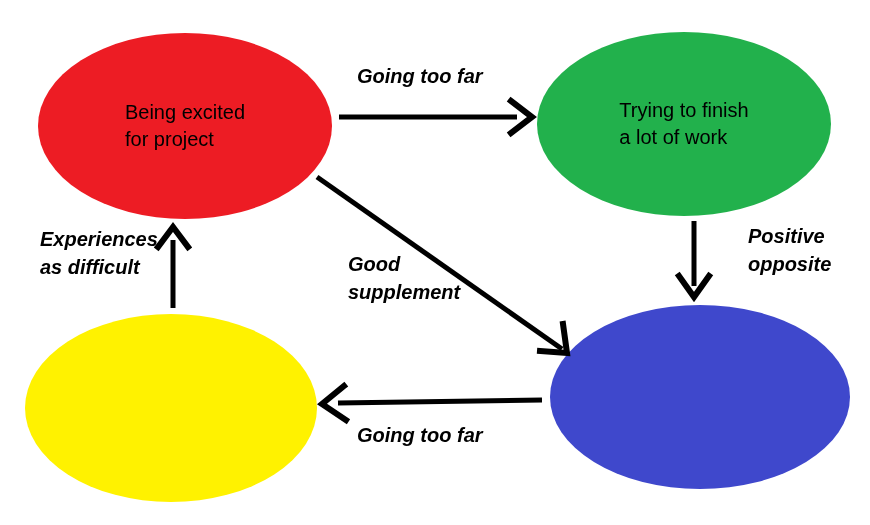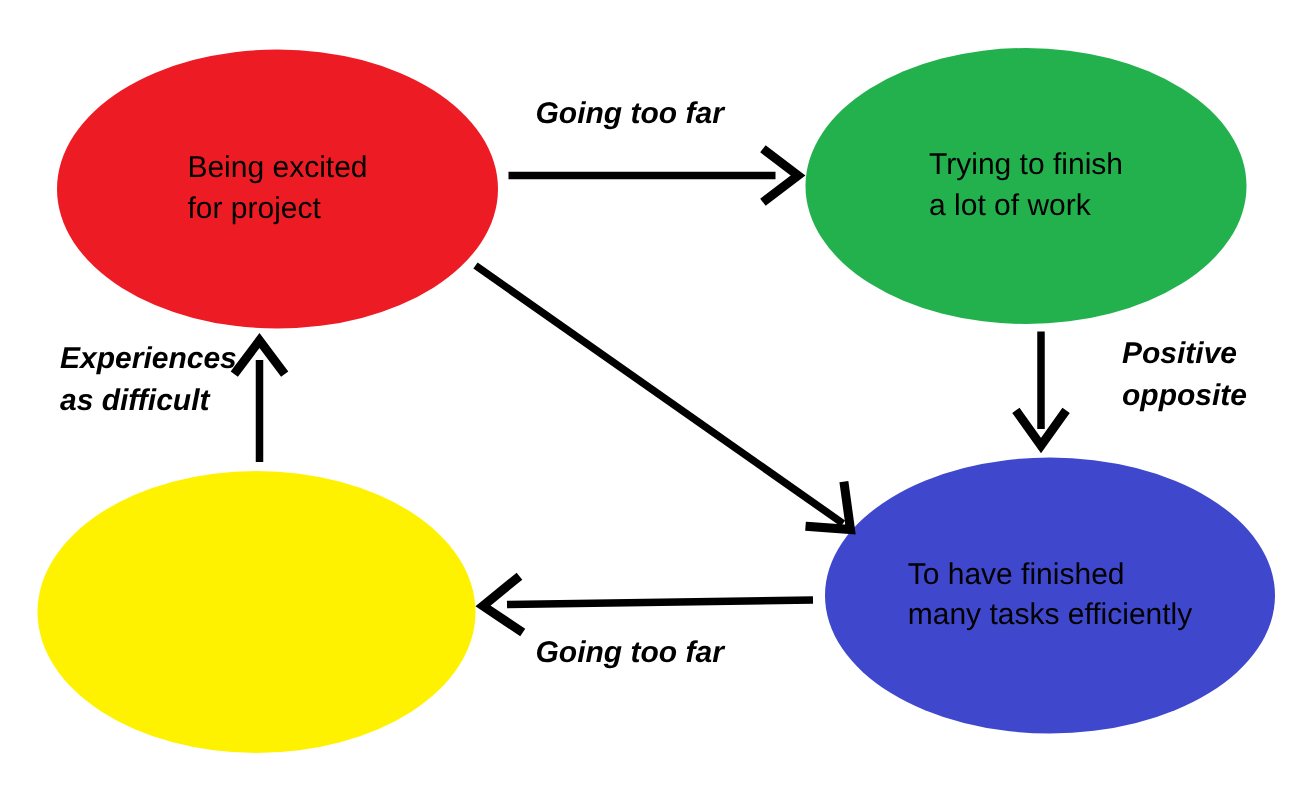--- a/index.html
+++ b/index.html
@@ -73,28 +73,28 @@
       <polyline points="158,247 173,227 188,247" stroke="#000000"></polyline>
     </g>
   </svg>
 
   <div class="node-text" style="left: 38px; top: 33px; width: 294px; height: 186px; color: rgb(0, 0, 0);">Being excited
 for project</div>
 
   <div class="node-text" style="left: 537px; top: 32px; width: 294px; height: 184px; color: rgb(0, 0, 0);">Trying to finish
 a lot of work</div>
 
-  <div class="node-text" style="left: 550px; top: 305px; width: 300px; height: 184px; color: rgb(0, 0, 0);">To have finished
-many tasks efficiently</div>
 
 
   <div class="edge-label" style="left: 357px; top: 62px; color: rgb(0, 0, 0);">Going too far</div>
 
   <div class="edge-label" style="left: 748px; top: 222px; color: rgb(0, 0, 0);">Positive
 opposite</div>
 
+  <div class="edge-label" style="left: 348px; top: 250px; color: rgb(0, 0, 0);">Good
+supplement</div>
 
   <div class="edge-label" style="left: 357px; top: 421px; color: rgb(0, 0, 0);">Going too far</div>
 
   <div class="edge-label" style="left: 40px; top: 225px; color: rgb(0, 0, 0);">Experiences
 as difficult</div>
 
 </div>
 
 </body></html>

